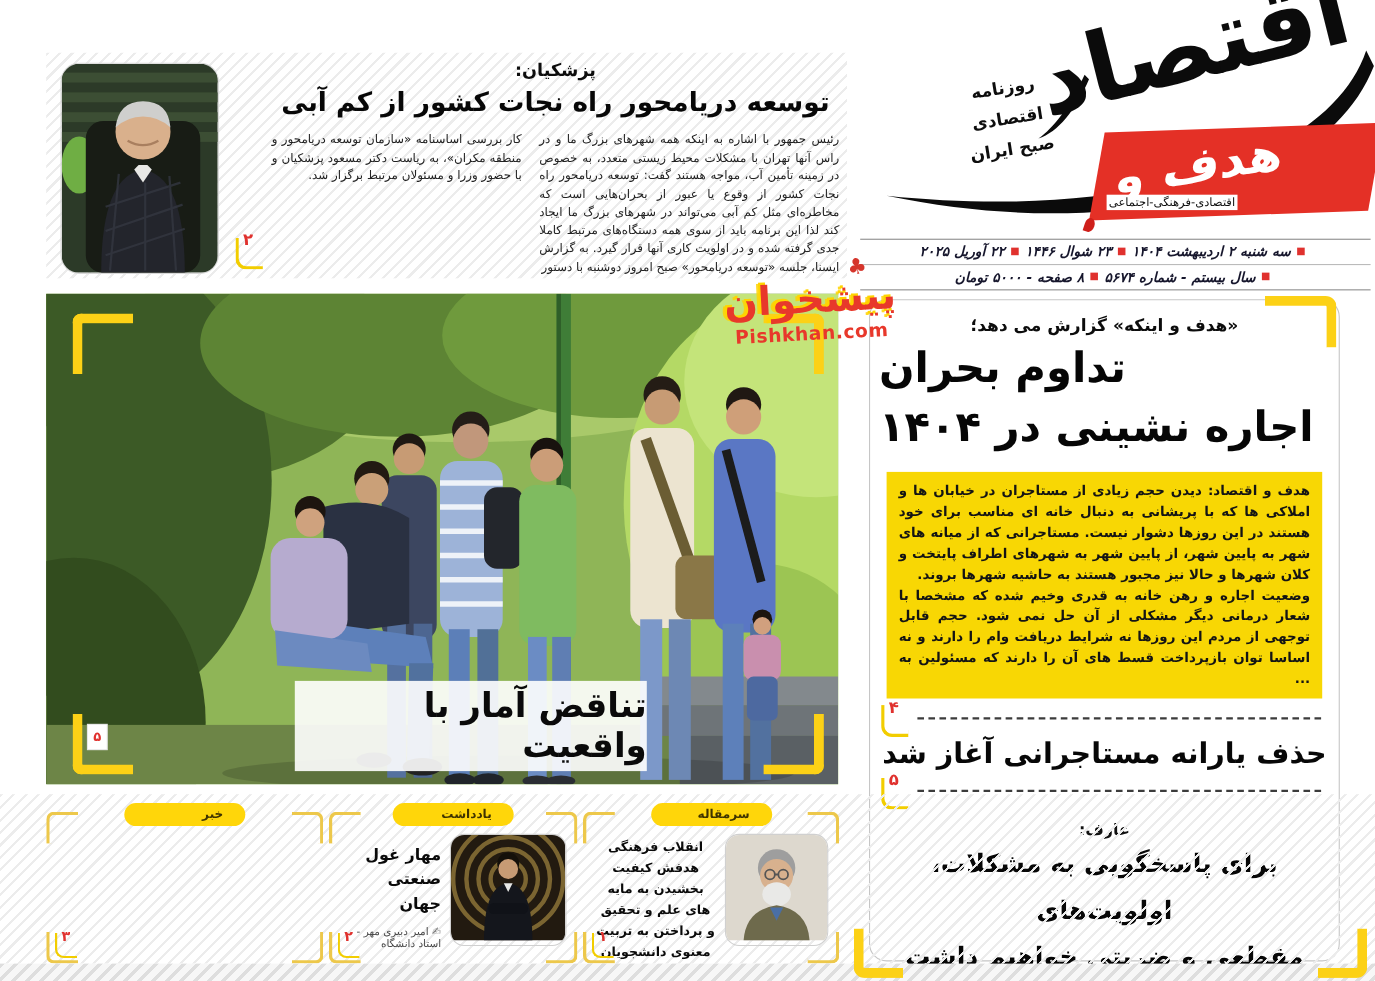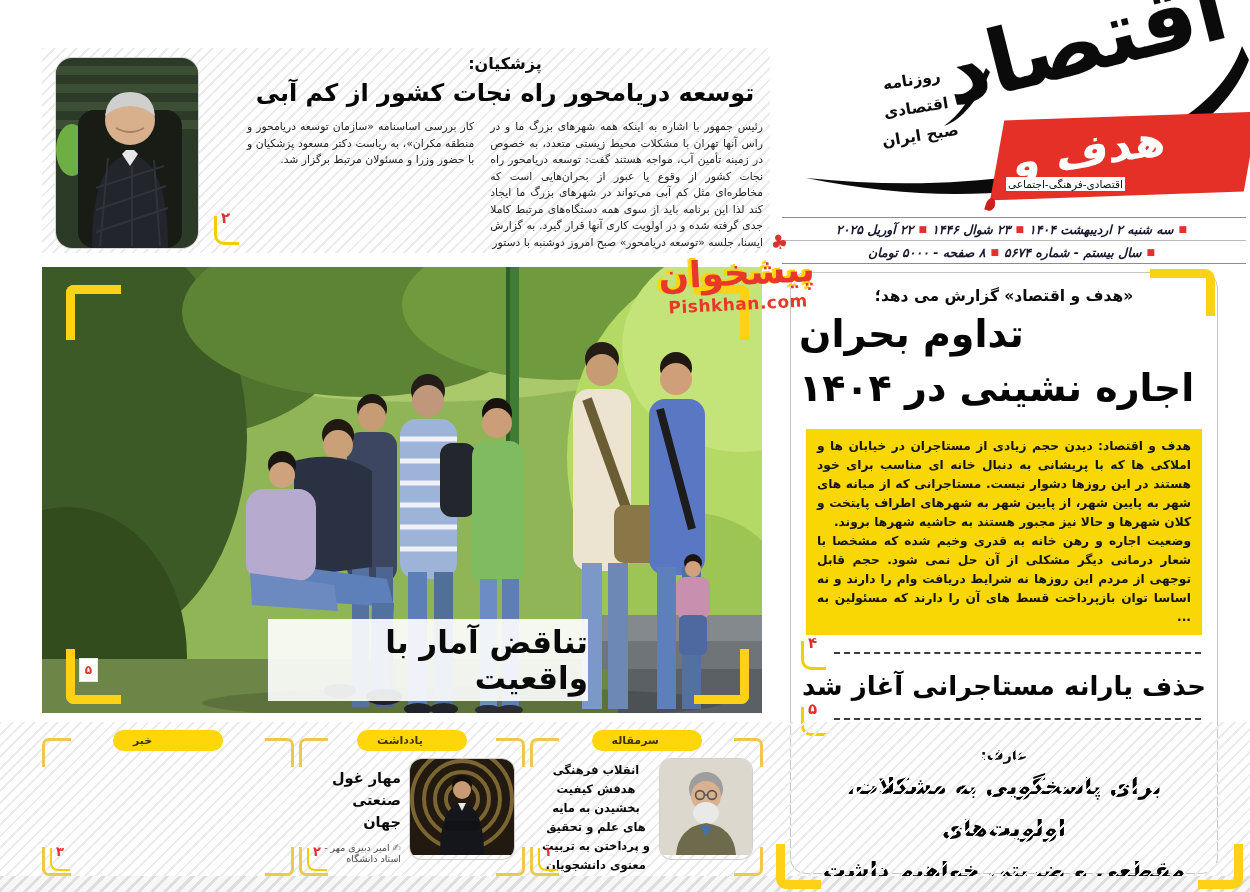--- a/index.html
+++ b/index.html
@@ -96,21 +96,21 @@
   .bbox{position:absolute;top:741px;height:132px;}
   #box-news{left:45px;width:246px;}
   #box-note{left:302px;width:220px;}
   #box-ed{left:533px;width:227px;}
   .sb{position:absolute;width:26px;height:26px;z-index:3;}
   .sb.tl{left:-3px;top:-3px;border-top:3px solid #edc84b;border-left:3px solid #edc84b;border-top-left-radius:7px;}
   .sb.tr{right:-3px;top:-3px;border-top:3px solid #edc84b;border-right:3px solid #edc84b;border-top-right-radius:7px;}
   .sb.bl{left:-3px;bottom:-3px;border-bottom:3px solid #edc84b;border-left:3px solid #edc84b;border-bottom-left-radius:7px;}
   .sb.br{right:-3px;bottom:-3px;border-bottom:3px solid #edc84b;border-right:3px solid #edc84b;border-bottom-right-radius:7px;}
   .pill{position:absolute;top:-11px;left:50%;transform:translateX(-50%);min-width:70px;padding:0 20px;height:21px;
-        line-height:21px;border-radius:11px;background:#ffd60a;text-align:left;font-size:11px;font-weight:bold;
+        line-height:21px;border-radius:11px;background:#ffd60a;text-align:right;font-size:11px;font-weight:bold;
         color:#3f3300;z-index:4;white-space:nowrap;}
   .news-h{position:absolute;left:10px;right:10px;top:22px;bottom:24px;display:flex;flex-direction:column;
           justify-content:space-around;text-align:center;font-size:16px;font-weight:bold;color:#0a0a0a;}
   .bbody{position:absolute;left:8px;right:8px;top:18px;bottom:8px;display:flex;gap:9px;align-items:flex-start;}
   .bphoto{flex:none;border-radius:12px;overflow:hidden;box-shadow:0 0 0 1px #d0d0d0;}
   .btext{flex:1;min-width:0;}
   .note-h{font-size:14.5px;line-height:22px;font-weight:bold;text-align:right;color:#0a0a0a;margin-top:8px;}
   .ed-h{font-size:11.5px;line-height:19px;font-weight:bold;text-align:center;color:#0a0a0a;margin-top:2px;}
   .byline{margin-top:9px;font-size:9.5px;color:#4a4a4a;font-weight:normal;}
   .pen{font-size:10px;color:#777;margin-left:3px;}
@@ -294,21 +294,21 @@
     <div class="pb br"></div>
     <div class="badge5">۵</div>
   </section>
 
   <div class="wm">
     <div class="wm-fa">پیشخوان</div>
     <div class="wm-en">Pishkhan.com</div>
   </div>
 
   <section class="rcol">
-    <div class="rc-kicker">«هدف و اقتصاد» گزارش می دهد؛</div>
+    <div class="rc-kicker">«هدف و اینکه» گزارش می دهد؛</div>
     <div class="rc-h1">
       <div>تداوم بحران</div>
       <div>اجاره نشینی در ۱۴۰۴</div>
     </div>
     <div class="rc-highlight">
       <p>هدف و اقتصاد: دیدن حجم زیادی از مستاجران در خیابان ها و املاکی ها که با پریشانی به دنبال خانه ای مناسب برای خود هستند در این روزها دشوار نیست. مستاجرانی که از میانه های شهر به پایین شهر، از پایین شهر به شهرهای اطراف پایتخت و کلان شهرها و حالا نیز مجبور هستند به حاشیه شهرها بروند.</p>
       <p>وضعیت اجاره و رهن خانه به قدری وخیم شده که مشخصا با شعار درمانی دیگر مشکلی از آن حل نمی شود. حجم قابل توجهی از مردم این روزها نه شرایط دریافت وام را دارند و نه اساسا توان بازپرداخت قسط های آن را دارند که مسئولین به ...</p>
     </div>
     <div class="divrow">
       <div class="pgmark">

